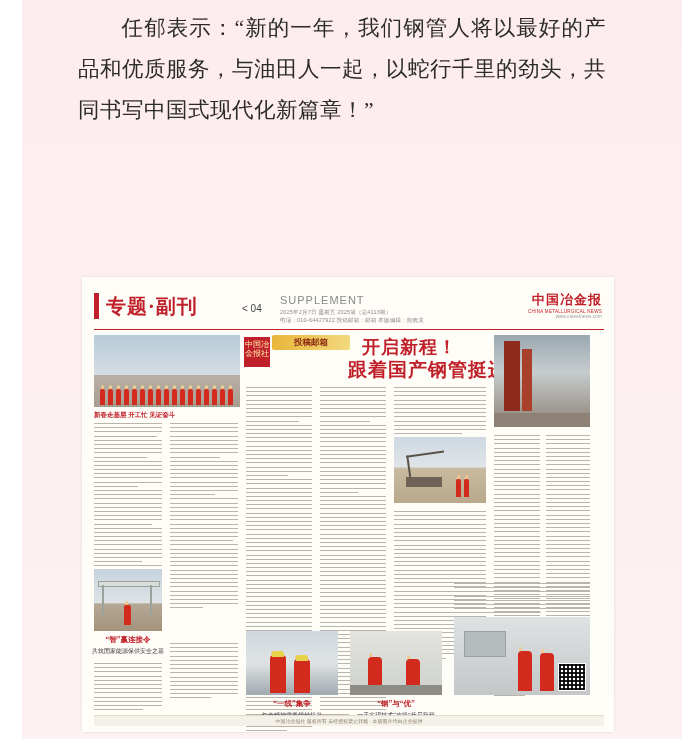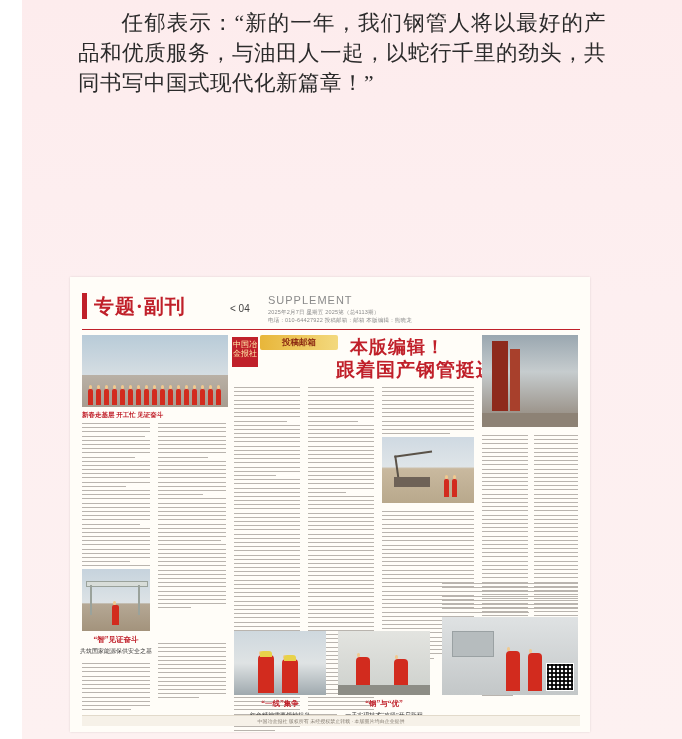--- a/index.html
+++ b/index.html
@@ -26,39 +26,40 @@
     width: 22px;
     background: #ffffff;
   }
   
   .article {
     position: absolute;
     left: 78px;
     top: 8px;
     width: 528px;
     font-size: 21.5px;
-    line-height: 30px;
+    line-height: 41px;
     color: #2b2b2b;
     letter-spacing: 0.5px;
     text-align: justify;
     font-family: "Liberation Serif", serif;
   }
   .article .indent { display: inline-block; width: 43px; }
 
   
   .paper {
     position: absolute;
-    left: 70px;
+    left: 82px;
     top: 277px;
     width: 520px;
     height: 455px;
     background: #fffdf8;
     box-shadow: 0 0 2px rgba(0,0,0,0.12);
     overflow: hidden;
     font-family: "Liberation Sans", sans-serif;
+    padding-left: 12px;
   }
   .paper-inner {
     position: absolute;
     left: 12px; top: 10px; right: 10px; bottom: 6px;
   }
   
   .masthead {
     position: relative;
     height: 42px;
     border-bottom: 1.5px solid #c0202a;
@@ -292,26 +293,31 @@
   <div class="paper">
     <div class="paper-inner">
 
       <div class="masthead">
         <div class="mast-bar"></div>
         <div class="mast-title">专题·副刊</div>
         <div class="mast-page">&lt; 04</div>
         <div class="mast-supp">SUPPLEMENT</div>
         <div class="mast-date">2025年2月7日 星期五 2025第（总4113期）</div>
         <div class="mast-date2">电话：010-64427922 投稿邮箱：邮箱 本版编辑：熊晓龙</div>
+        <div class="mast-logo">
+          <div class="mast-logo-cn">中国冶金报</div>
+          <div class="mast-logo-en">CHINA METALLURGICAL NEWS</div>
+          <div class="mast-logo-url">www.csteelnews.com</div>
+        </div>
       </div>
 
       <div class="headband">
         <div class="seal">中国冶金报社</div>
         <div class="ribbon">投稿邮箱</div>
-        <div class="headline1">本版编辑！</div>
+        <div class="headline1">开启新程！</div>
         <div class="headline2">跟着国产钢管挺进中原油田</div>
       </div>
 
       <div class="photo ph-sky" style="left:0px; top:48px; width:146px; height:72px;">
         <div class="worker" style="left:6px;"></div>
         <div class="worker" style="left:14px;"></div>
         <div class="worker" style="left:22px;"></div>
         <div class="worker" style="left:30px;"></div>
         <div class="worker" style="left:38px;"></div>
         <div class="worker" style="left:46px;"></div>
@@ -434,21 +440,21 @@
         <div class="tl" style="width:100%"></div>
           <div class="tl" style="width:48%"></div>
       </div>
 
       <div class="photo ph-indoor" style="left:0px; top:282px; width:68px; height:62px; background:linear-gradient(180deg,#c6d3dd 0%,#dde3e6 55%,#b5a895 56%,#a3937c 100%);">
         <div class="crane-beam" style="left:4px; top:12px; width:60px;"></div>
         <div style="position:absolute;left:8px;top:16px;width:2px;height:30px;background:#9aa29b;"></div>
         <div style="position:absolute;left:56px;top:16px;width:2px;height:30px;background:#9aa29b;"></div>
         <div class="worker" style="left:30px;bottom:6px;height:20px;width:7px;"></div>
       </div>
-      <div class="caption-red" style="left:0px; top:348px; width:68px;">“智”见证奋斗</div>
+      <div class="caption-red" style="left:0px; top:348px; width:68px;">“智”赢连接令</div>
       <div class="caption-dark" style="left:-2px; top:360px; width:72px; line-height:8px;">共筑国家能源保供安全之基</div>
 
       <div class="col" style="left:0px; top:376px; width:68px;">
         <div class="tl" style="width:100%"></div>
           <div class="tl" style="width:100%"></div>
         <div class="tl" style="width:100%"></div>
           <div class="tl" style="width:100%"></div>
         <div class="tl" style="width:100%"></div>
           <div class="tl" style="width:100%"></div>
         <div class="tl" style="width:100%"></div>

